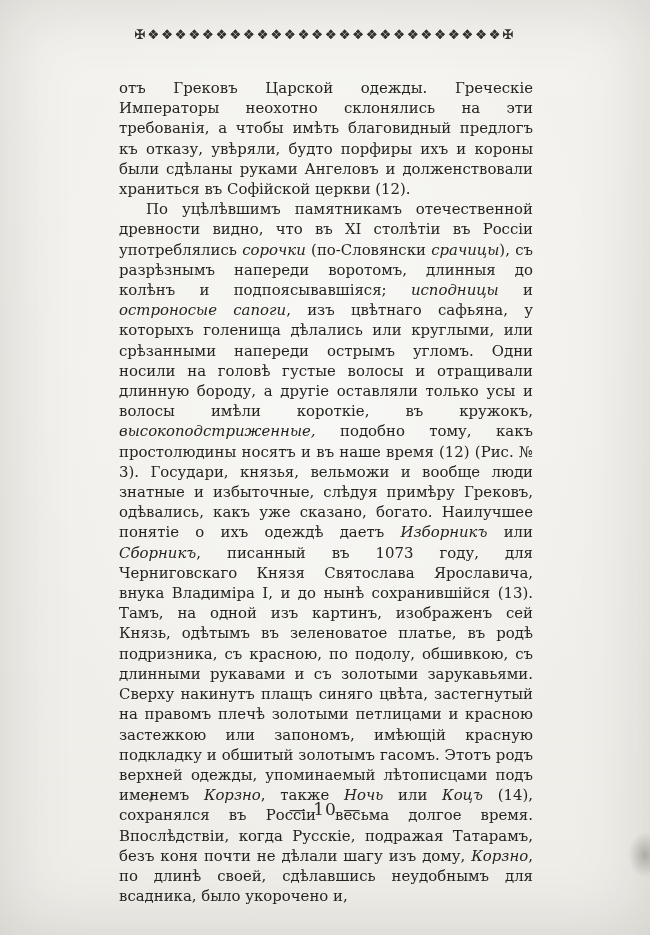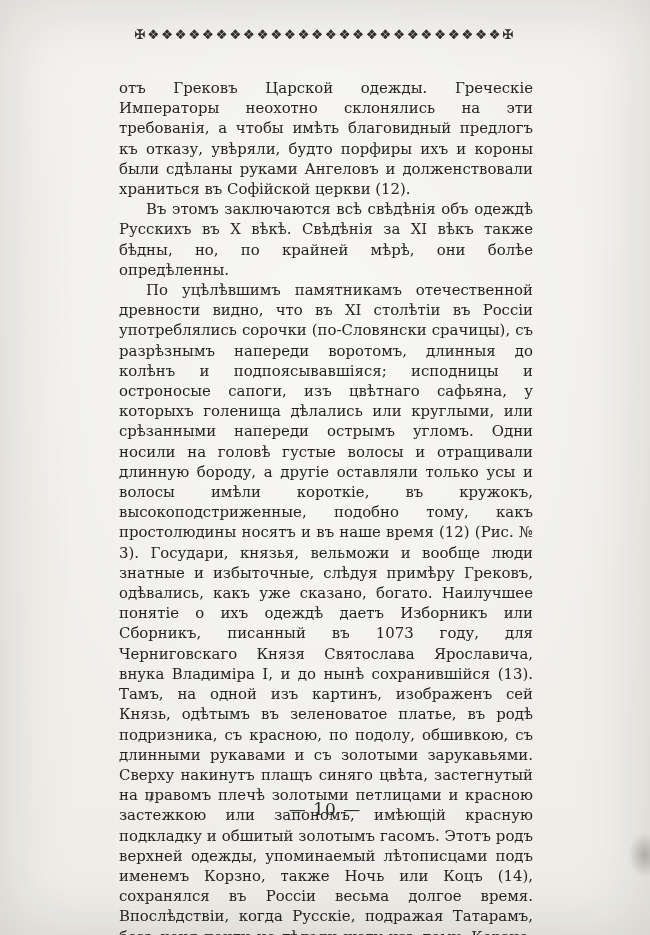--- a/index.html
+++ b/index.html
@@ -46,21 +46,21 @@
     left: 119px;
     top: 78px;
     width: 414px;
     font-size: 14.9px;
     line-height: 20.2px;
     text-align: justify;
     hyphens: auto;
   }
   .para { text-indent: 0; }
   .para.indent { text-indent: 27px; }
-  .run.italic { }
+  .run.italic { font-style: italic; }
   .page-number {
     position: absolute;
     top: 799px;
     left: 0;
     width: 100%;
     text-align: center;
     font-size: 17px;
     letter-spacing: 1px;
     color: #2b2a26;
   }
@@ -79,17 +79,16 @@
 <body>
 
 <div class="paper"></div>
 <div class="scan-smudge"></div>
 <div class="stray-mark"></div>
 
 <div class="ornament">✠❖❖❖❖❖❖❖❖❖❖❖❖❖❖❖❖❖❖❖❖❖❖❖❖❖❖✠</div>
 
 <div class="text-block" id="text-block">
     <p class="para"><span class="run">отъ Грековъ Царской одежды. Греческіе Императоры неохотно склонялись на эти требованія, а чтобы имѣть благовидный предлогъ къ отказу, увѣряли, будто порфиры ихъ и короны были сдѣланы руками Ангеловъ и долженствовали храниться въ Софійской церкви (12).</span></p>
-    <p class="para indent"><span class="run">Въ этомъ заключаются всѣ свѣдѣнія объ одеждѣ Русскихъ въ X вѣкѣ. Свѣдѣнія за XI вѣкъ также бѣдны, но, по крайней мѣрѣ, они болѣе опредѣленны.</span></p>
     <p class="para indent"><span class="run">По уцѣлѣвшимъ памятникамъ отечественной древности видно, что въ XI столѣтіи въ Россіи употреблялись </span><span class="run italic">сорочки</span><span class="run"> (по-Словянски </span><span class="run italic">срачицы</span><span class="run">), съ разрѣзнымъ напереди воротомъ, длинныя до колѣнъ и подпоясывавшіяся; </span><span class="run italic">исподницы</span><span class="run"> и </span><span class="run italic">остроносые сапоги</span><span class="run">, изъ цвѣтнаго сафьяна, у которыхъ голенища дѣлались или круглыми, или срѣзанными напереди острымъ угломъ. Одни носили на головѣ густые волосы и отращивали длинную бороду, а другіе оставляли только усы и волосы имѣли короткіе, въ кружокъ, </span><span class="run italic">высокоподстриженные,</span><span class="run"> подобно тому, какъ простолюдины носятъ и въ наше время (12) (Рис. № 3). Государи, князья, вельможи и вообще люди знатные и избыточные, слѣдуя примѣру Грековъ, одѣвались, какъ уже сказано, богато. Наилучшее понятіе о ихъ одеждѣ даетъ </span><span class="run italic">Изборникъ</span><span class="run"> или </span><span class="run italic">Сборникъ</span><span class="run">, писанный въ 1073 году, для Черниговскаго Князя Святослава Ярославича, внука Владиміра I, и до нынѣ сохранившійся (13). Тамъ, на одной изъ картинъ, изображенъ сей Князь, одѣтымъ въ зеленоватое платье, въ родѣ подризника, съ красною, по подолу, обшивкою, съ длинными рукавами и съ золотыми зарукавьями. Сверху накинутъ плащъ синяго цвѣта, застегнутый на правомъ плечѣ золотыми петлицами и красною застежкою или запономъ, имѣющій красную подкладку и обшитый золотымъ гасомъ. Этотъ родъ верхней одежды, упоминаемый лѣтописцами подъ именемъ </span><span class="run italic">Корзно</span><span class="run">, также </span><span class="run italic">Ночь</span><span class="run"> или </span><span class="run italic">Коцъ</span><span class="run"> (14), сохранялся въ Россіи весьма долгое время. Впослѣдствіи, когда Русскіе, подражая Татарамъ, безъ коня почти не дѣлали шагу изъ дому, </span><span class="run italic">Корзно</span><span class="run">, по длинѣ своей, сдѣлавшись неудобнымъ для всадника, было укорочено и,</span></p>
   </div>
 
 <div class="page-number">— 10 —</div>
 
 </body></html>

